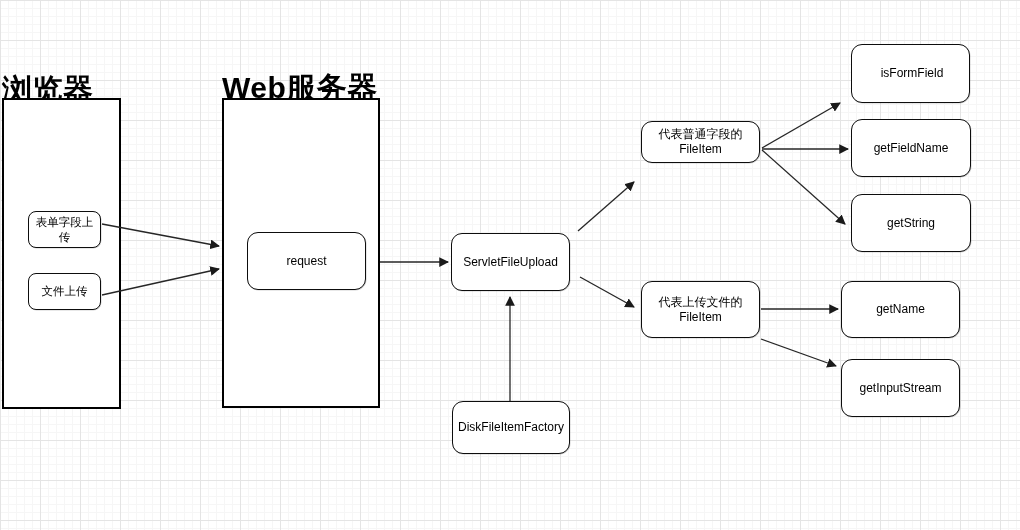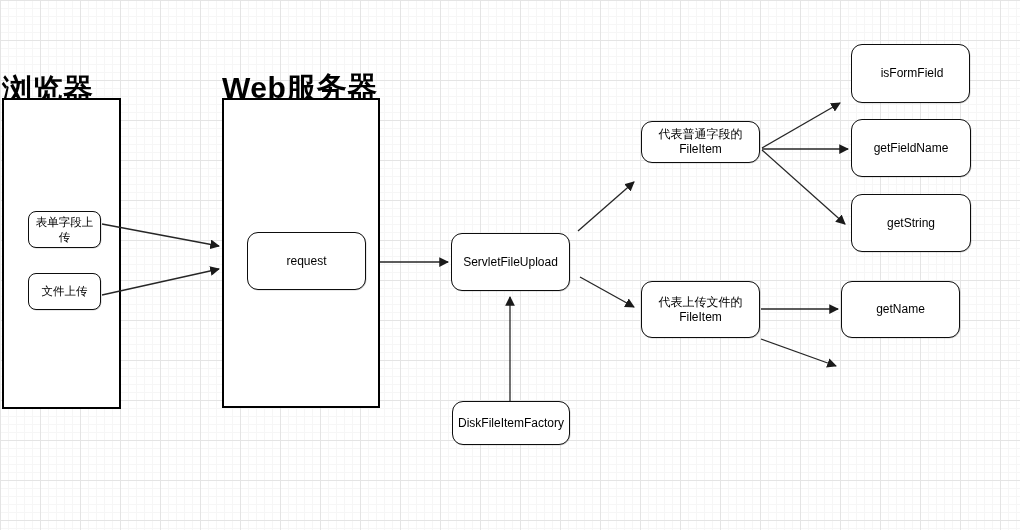--- a/index.html
+++ b/index.html
@@ -71,21 +71,21 @@
     <span>文件上传</span>
   </div>
 
   <div class="node" style="left:231px; top:232px; width:119px; height:58px;margin-left:16px;">
     <span>request</span>
   </div>
 
   <div class="node" style="left:451px; top:233px; width:119px; height:58px;text-align:right;">
     <span>ServletFileUpload</span>
   </div>
-  <div class="node" style="left:452px; top:401px; width:118px; height:44px;">
+  <div class="node" style="left:452px; top:401px; width:118px; height:53px;">
     <span>DiskFileItemFactory</span>
   </div>
 
   <div class="node" style="left:641px; top:121px; width:119px; height:42px;">
     <span>代表普通字段的</span>
     <span>FileItem</span>
   </div>
   <div class="node" style="left:641px; top:281px; width:119px; height:57px;">
     <span>代表上传文件的</span>
     <span>FileItem</span>
@@ -97,20 +97,23 @@
   <div class="node" style="left:851px; top:194px; width:120px; height:58px;">
     <span>getString</span>
   </div>
   <div class="node" style="left:851px; top:119px; width:120px; height:58px;">
     <span>getFieldName</span>
   </div>
 
   <div class="node" style="left:841px; top:281px; width:119px; height:57px;">
     <span>getName</span>
   </div>
+  <div class="node" style="left:841px; top:359px; width:119px; height:58px;">
+    <span>getInputStream</span>
+  </div>
 
   <svg class="edge-layer" width="1020" height="530" viewBox="0 0 1020 530">
     <defs>
       <marker id="arrow" viewBox="0 0 10 10" refX="9" refY="5" markerWidth="7.5" markerHeight="7.5" orient="auto-start-reverse">
         <path d="M 0 0 L 10 5 L 0 10 z" fill="#1a1a1a"></path>
       </marker>
     </defs>
     <line x1="102" y1="224" x2="219" y2="246" marker-end="url(#arrow)"></line>
     <line x1="102" y1="295" x2="219" y2="269" marker-end="url(#arrow)"></line>
     <line x1="380" y1="262" x2="448" y2="262" marker-end="url(#arrow)"></line>

